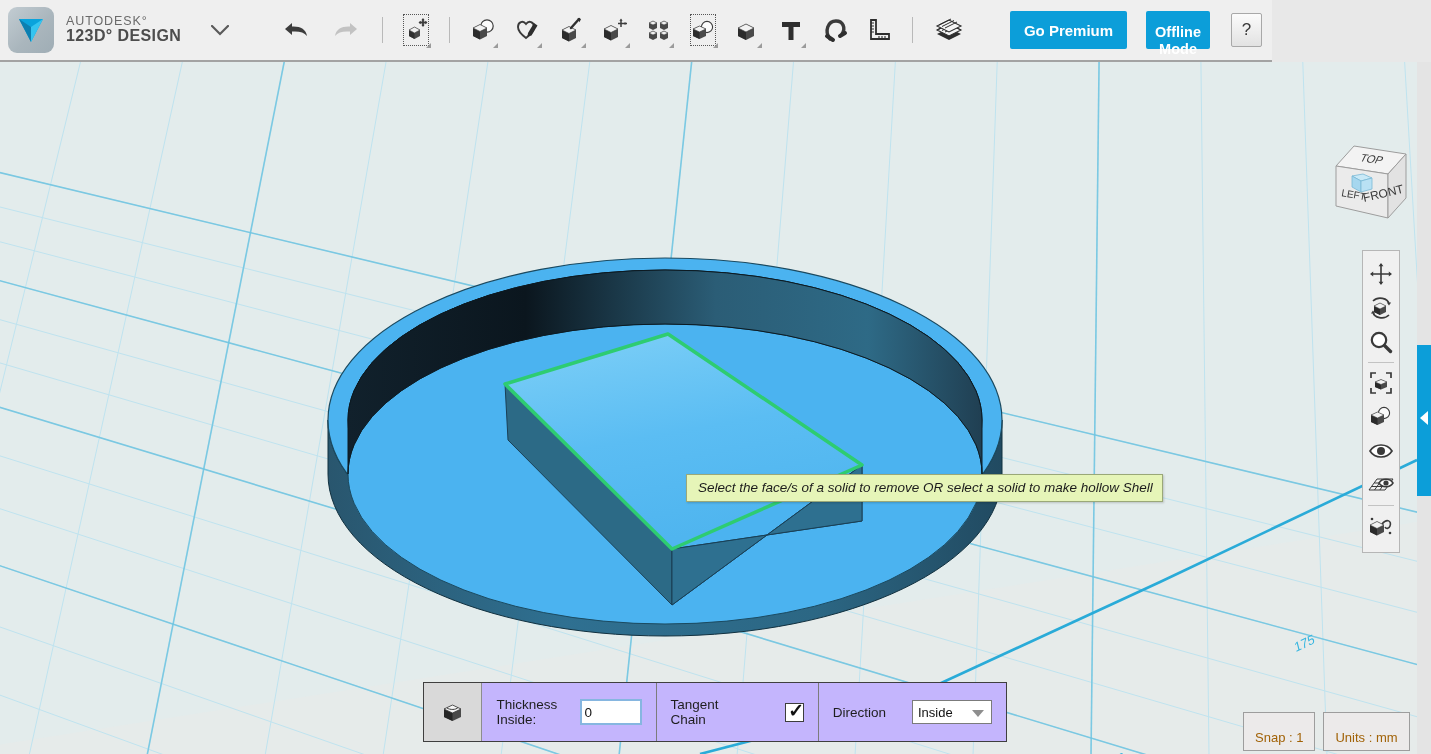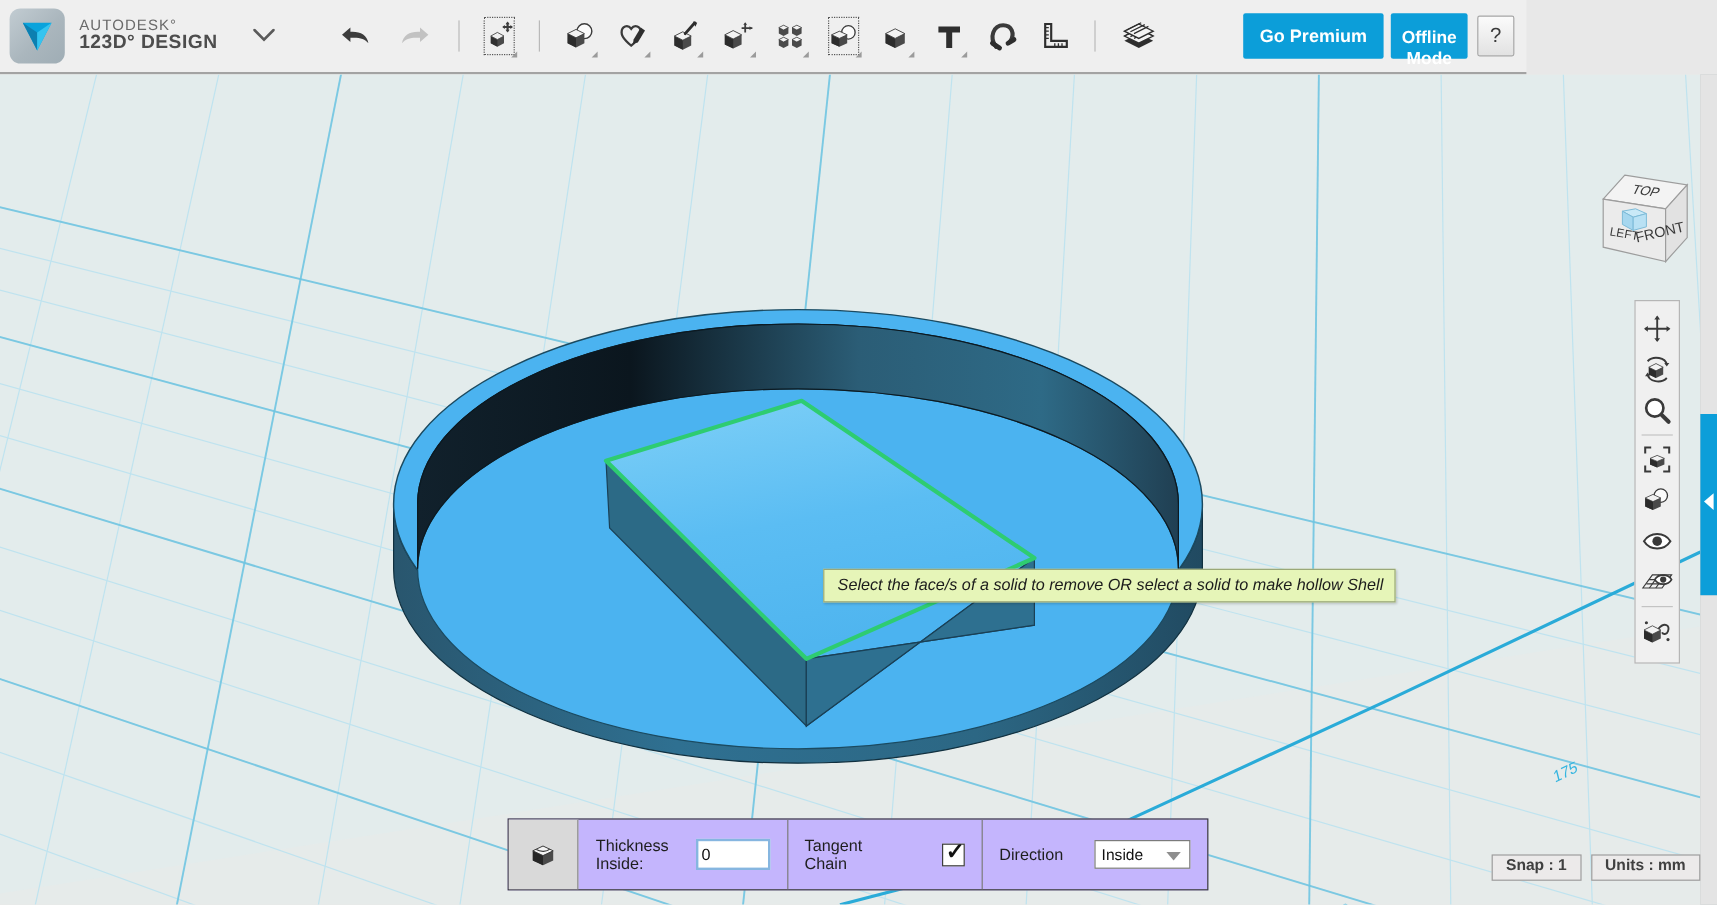--- a/index.html
+++ b/index.html
@@ -44,21 +44,21 @@
   .tbtn.undo{ width:40px; }
   .tbtn svg{ display:block; }
   .tbtn .caret{
     position:absolute; right:2px; bottom:2px;
     width:0;height:0;
     border-left:5px solid transparent;
     border-bottom:5px solid #9b9b9b;
   }
   .tbtn.sel{ outline:1px dotted #555; outline-offset:-5px; }
 
-  #rightbtns{ margin-left:auto; display:flex; align-items:center; padding-right:10px; }
+  #rightbtns{ margin-left:auto; display:flex; align-items:center; padding-right:10px;gap:13px; }
   .bluebtn{
     background:#0c9ed9; color:#fff; border:none; cursor:pointer;
     font-family:"Liberation Sans", sans-serif;
     font-size:15px; font-weight:bold; border-radius:2px;
   }
   #gopremium{ height:38px; padding:0 14px; }
   #offline{ height:38px; padding:13px 9px; margin-left:6px; line-height:17px; font-size:14.5px; }
   #helpbtn{
     margin-left:8px; width:31px; height:34px;
     background:linear-gradient(#fbfbfb,#e2e2e2);
@@ -161,22 +161,22 @@
     width:0;height:0;
     border-left:6px solid transparent;
     border-right:6px solid transparent;
     border-top:7px solid #8e8e8e;
   }
 
   
   #status{ position:absolute; left:1243px; top:712px; display:flex; }
   .statbox{
     background:#eceaea; border:1px solid #9d9d9d;
-    font-size:13px; font-weight:bold; color:#404040;
-    padding:0 11px 5px 11px; margin-left:8px;
+    font-size:13px; font-weight:normal; color:#a16207;
+    padding:17px 11px 5px 11px; margin-left:8px;
   }
   .statbox:first-child{ margin-left:0; }
 </style>
 </head>
 <body>
 
 <div id="app">
 
   <div id="topbar">
 

